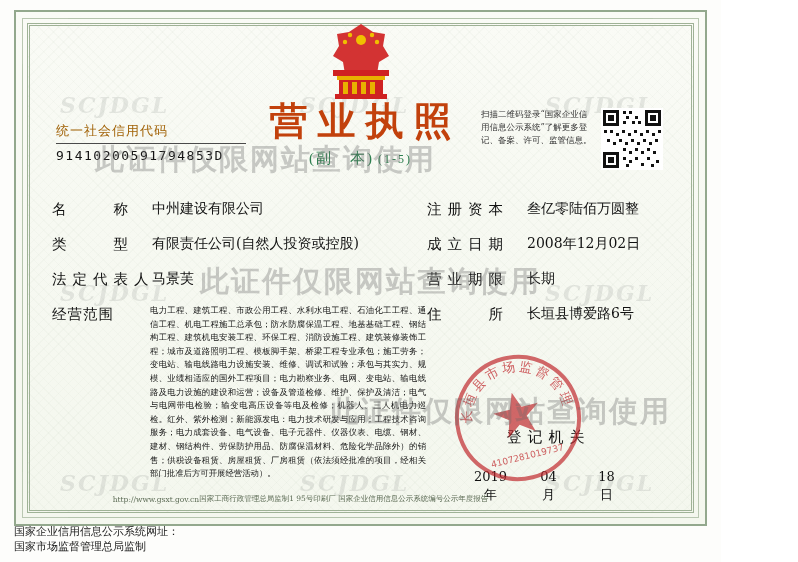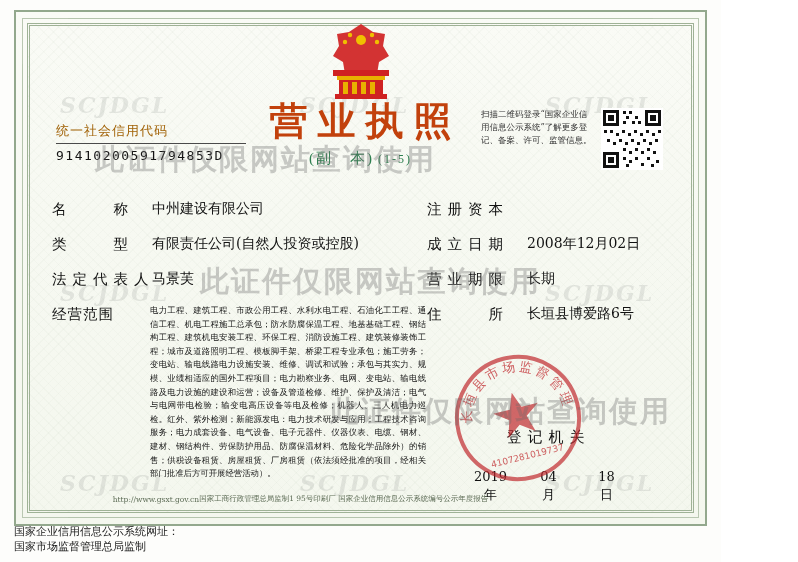--- a/index.html
+++ b/index.html
@@ -395,20 +395,21 @@
 
   <div class="fields">
 
     <div class="row">
       <div class="col-left">
         <div class="flabel">名　　称</div>
         <div class="fvalue">中州建设有限公司</div>
       </div>
       <div class="col-right">
         <div class="flabel">注册资本</div>
+        <div class="fvalue">叁亿零陆佰万圆整</div>
       </div>
     </div>
 
     <div class="row">
       <div class="col-left">
         <div class="flabel">类　　型</div>
         <div class="fvalue">有限责任公司(自然人投资或控股)</div>
       </div>
       <div class="col-right">
         <div class="flabel">成立日期</div>

